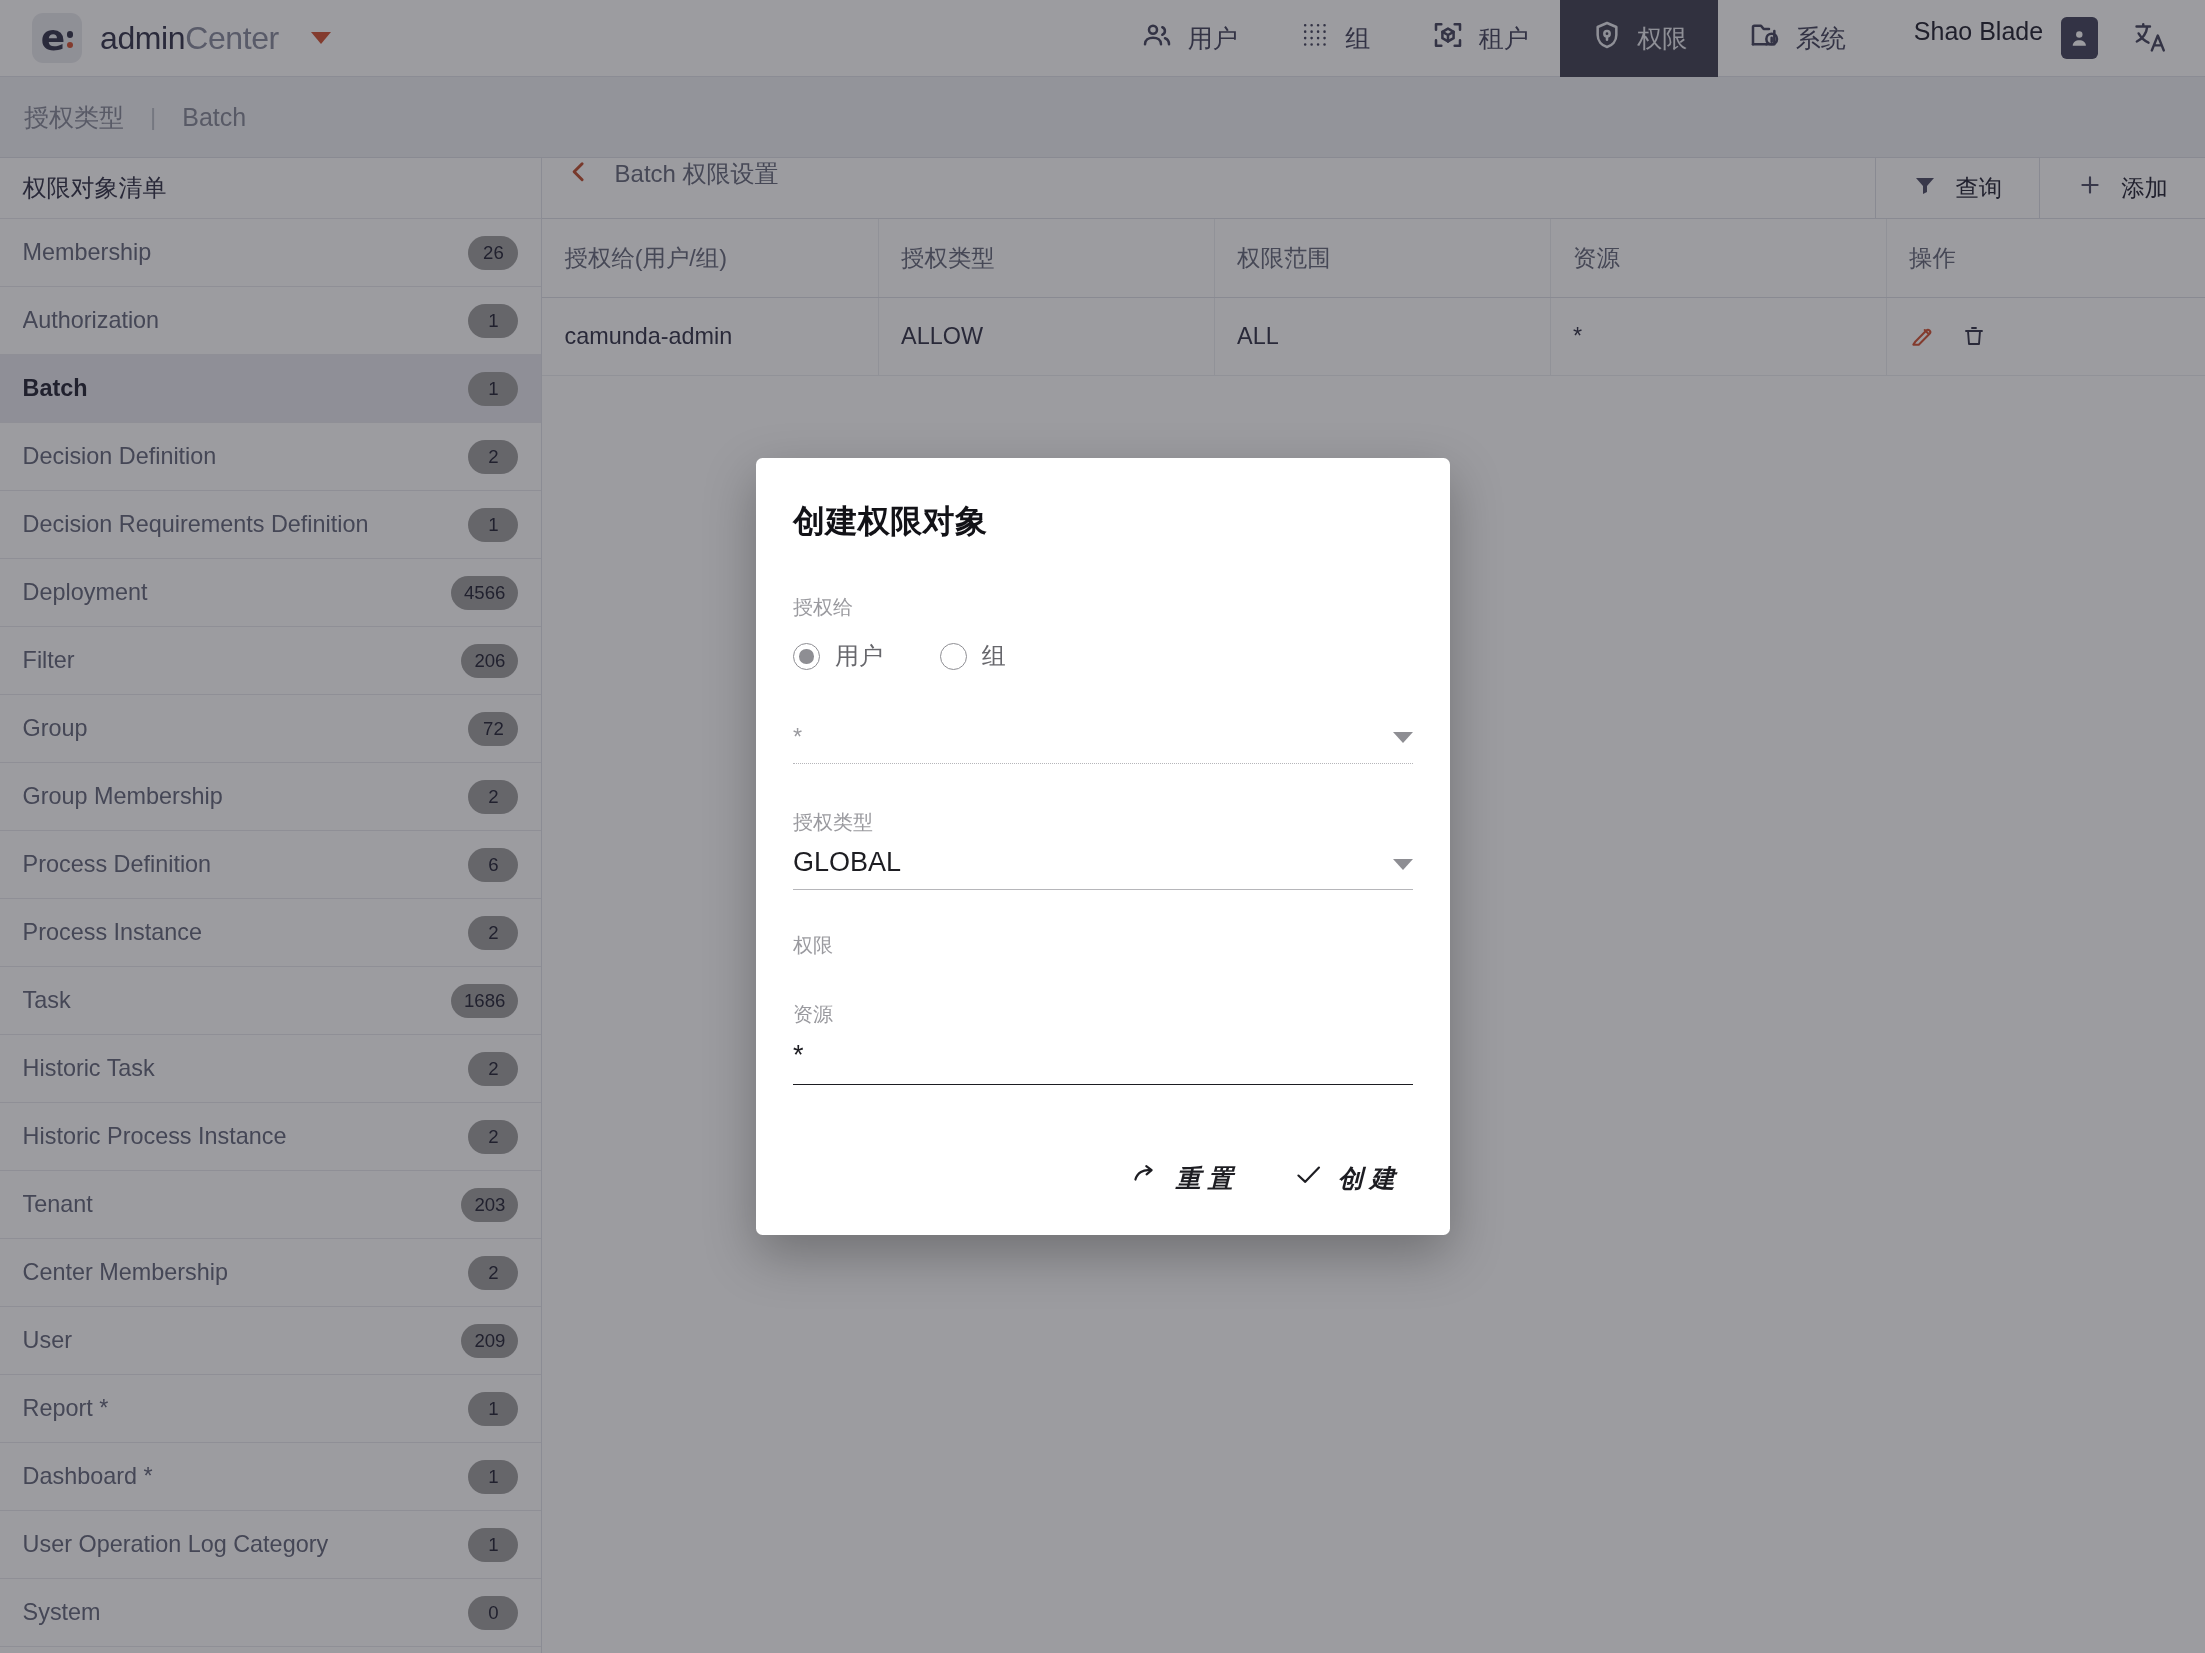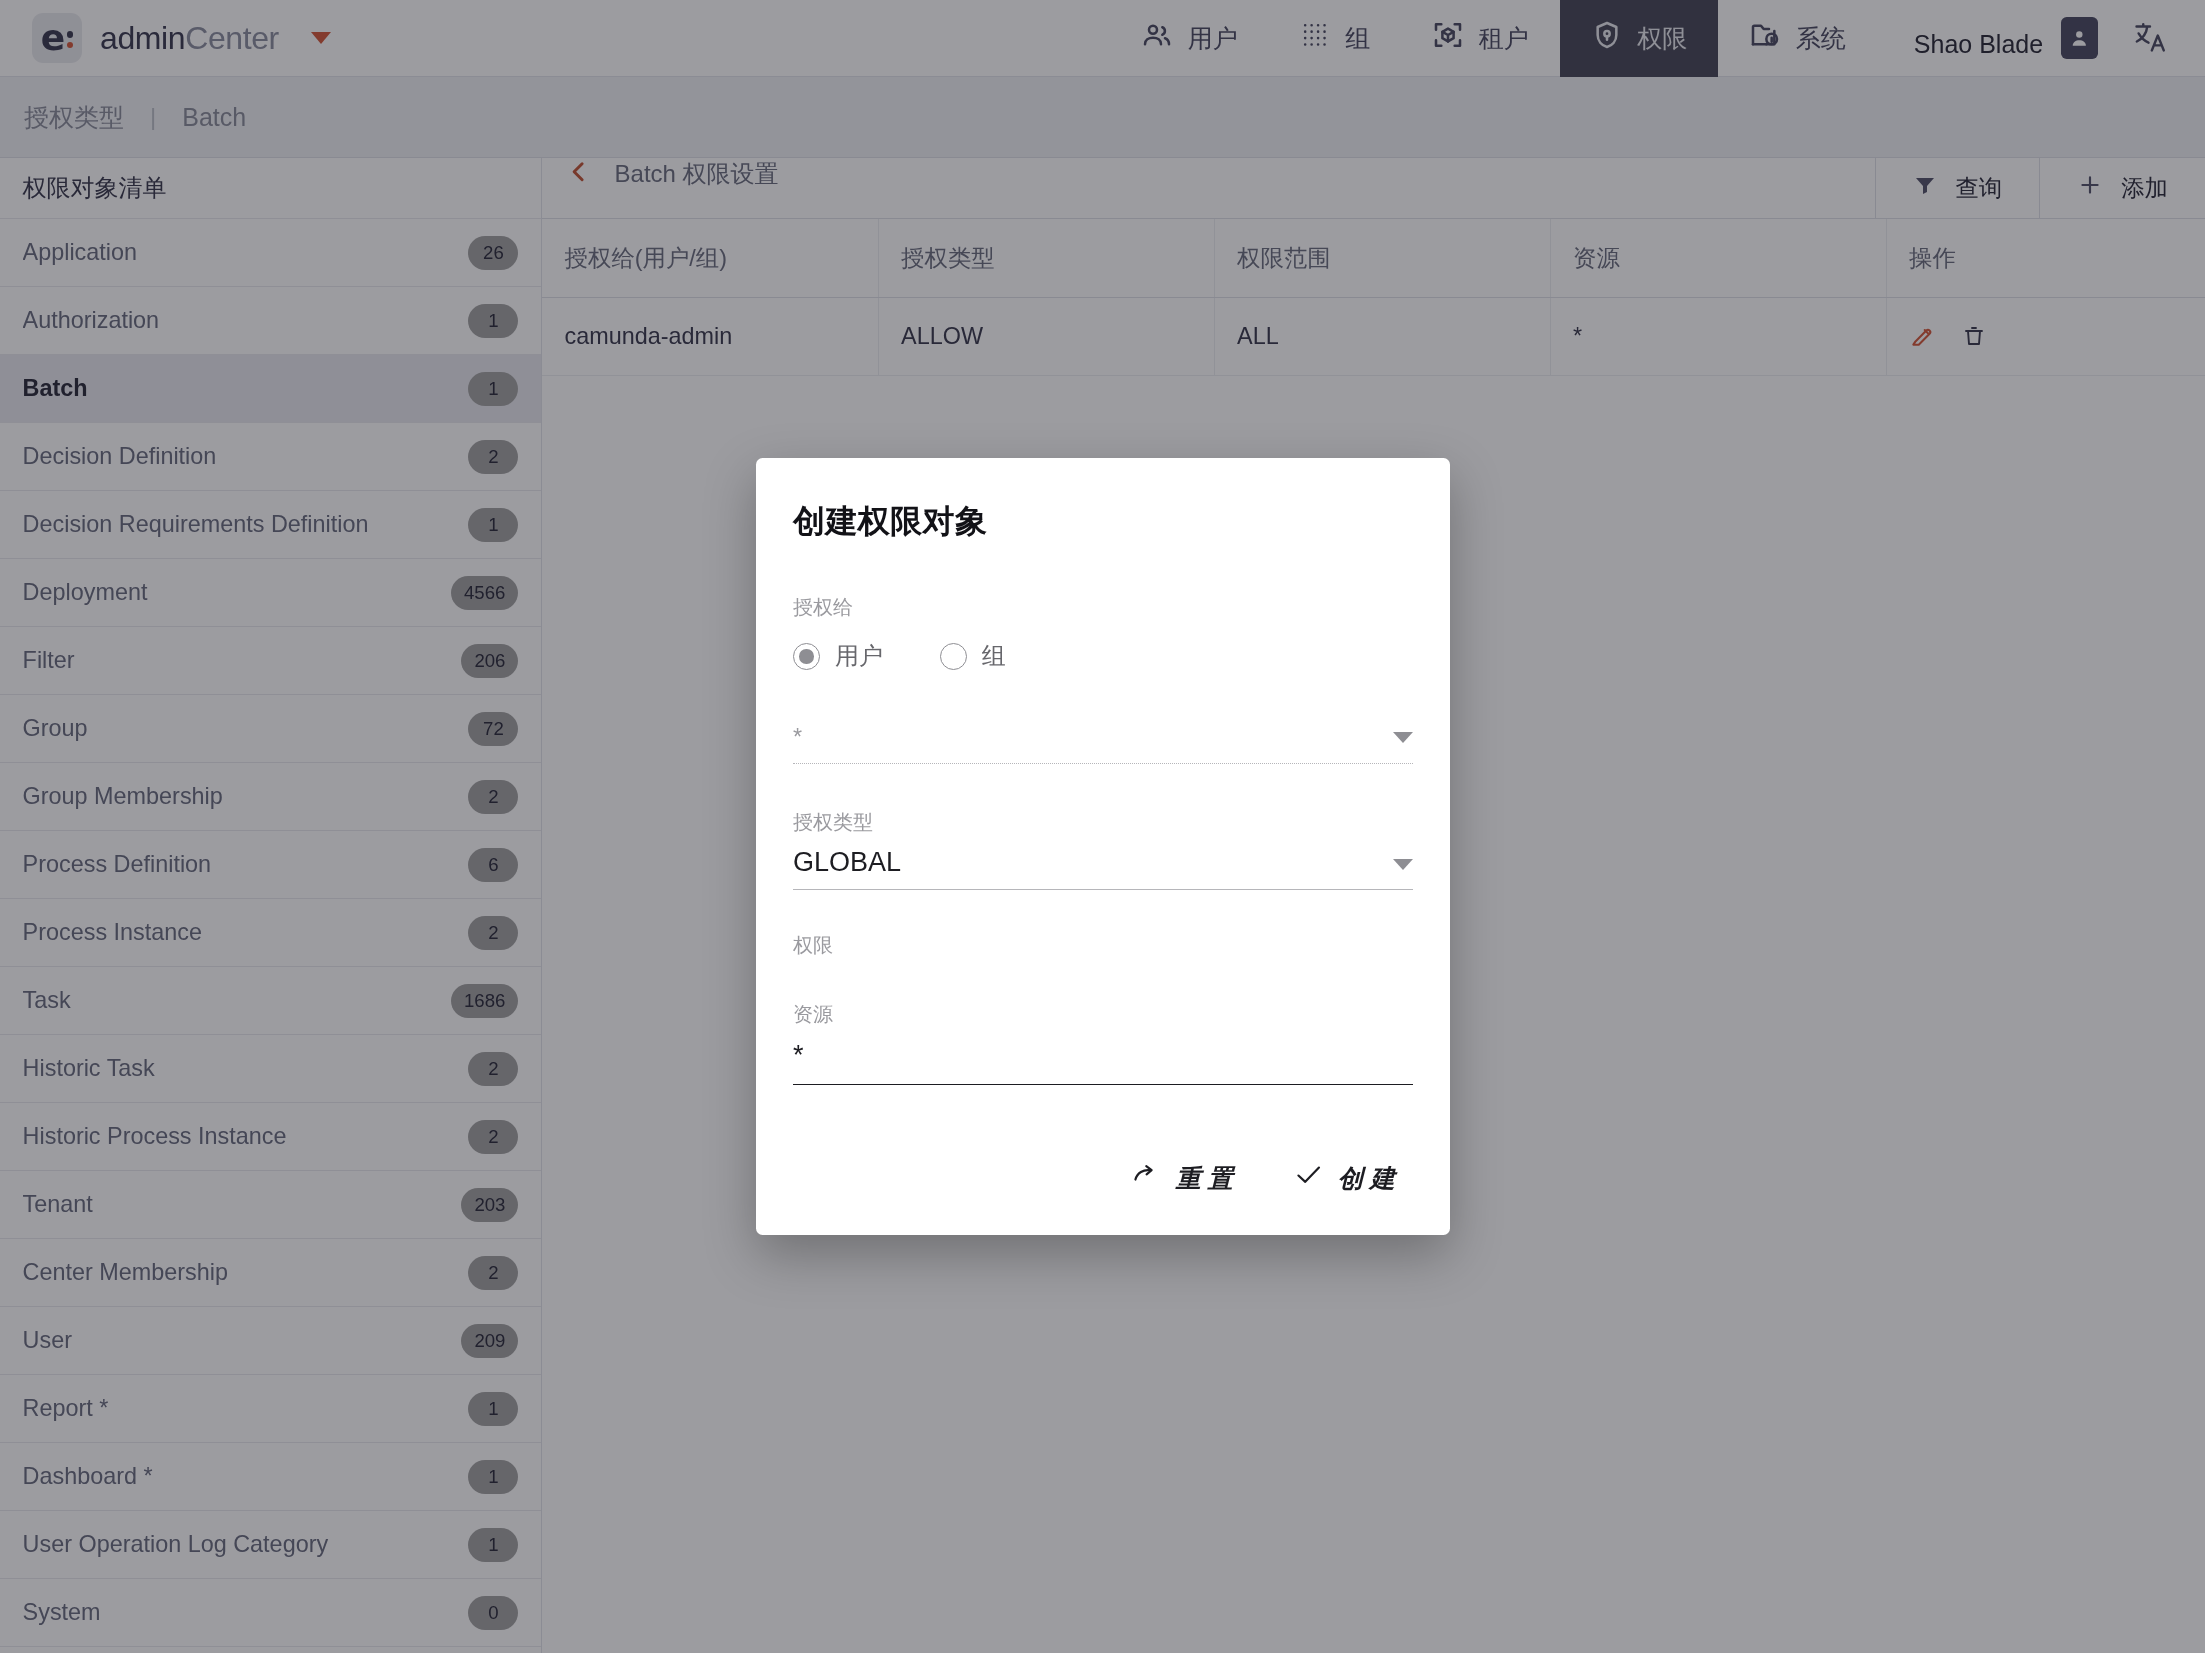--- a/index.html
+++ b/index.html
@@ -59,21 +59,21 @@
     display: flex; align-items: center; gap: 14.5px;
     padding: 0 31px; height: 77px;
     font-size: 25px; color: #4b4b63;
     cursor: pointer; white-space: nowrap;
   }
   .navtab.active { background: #484859; color: #e9eaf0; }
   .navtab.active svg { stroke: #e9eaf0; }
   .navtab svg { stroke: #4b4b63; }
 
   .navuser {
-    display: flex; align-items: flex-end; gap: 18px;
+    display: flex; align-items: flex-start; gap: 18px;
     padding: 0 27.4px 0 37px; font-size: 25px; color: #2a2a38;
     white-space: nowrap; cursor: pointer;
   }
   .avatar-box {
     width: 37px; height: 42px; border-radius: 5.7px; background: #4b4b63;
     display: flex; align-items: center; justify-content: center;
   }
   .lang-btn { padding: 0 37px 0 6.5px; cursor: pointer; display:flex; align-items:center;}
 
   
@@ -331,21 +331,21 @@
     <span class="crumb-sep">|</span>
     <span class="crumb-current">Batch</span>
   </div>
 
   <div class="body">
 
     <div class="sidebar">
       <div class="side-head">权限对象清单</div>
       <div class="side-list" id="side-list">
           <div class="side-item">
-            <span class="s-label">Application</span>
+            <span class="s-label">Membership</span>
             <span class="s-badge">26</span>
           </div>
           <div class="side-item">
             <span class="s-label">Authorization</span>
             <span class="s-badge">1</span>
           </div>
           <div class="side-item selected">
             <span class="s-label">Batch</span>
             <span class="s-badge">1</span>
           </div>

